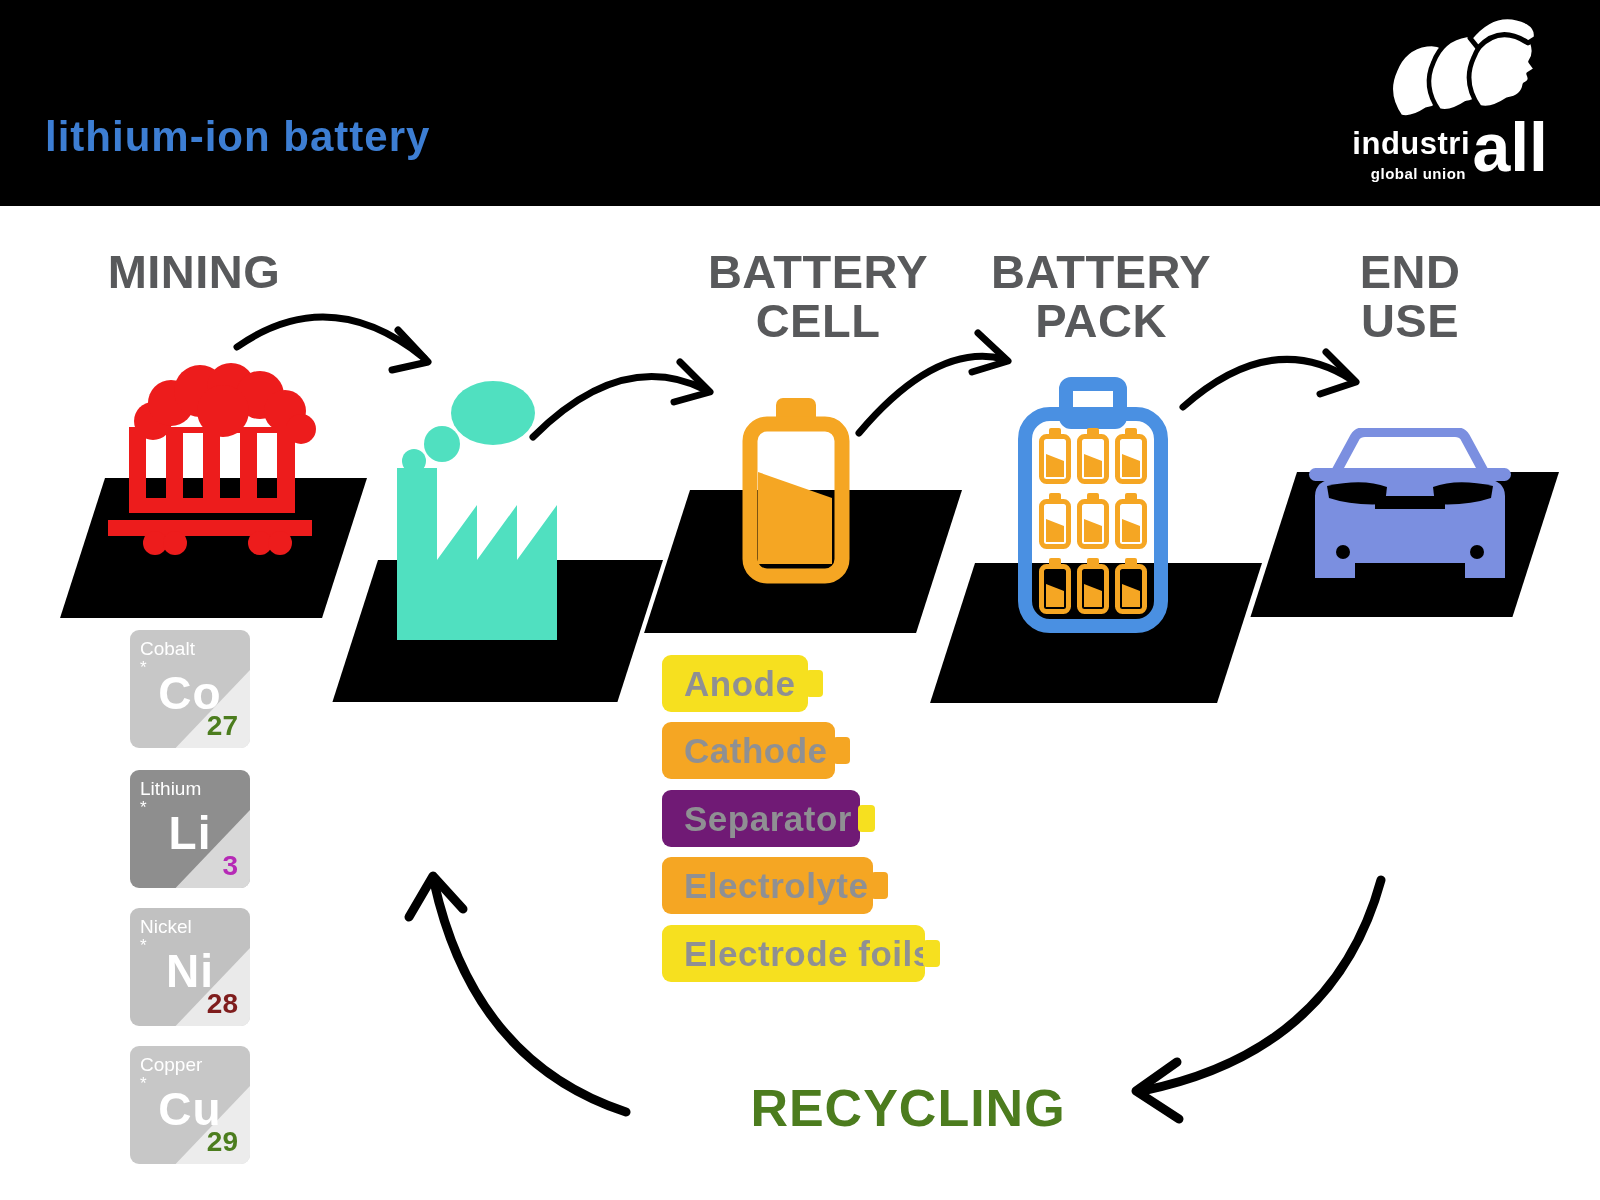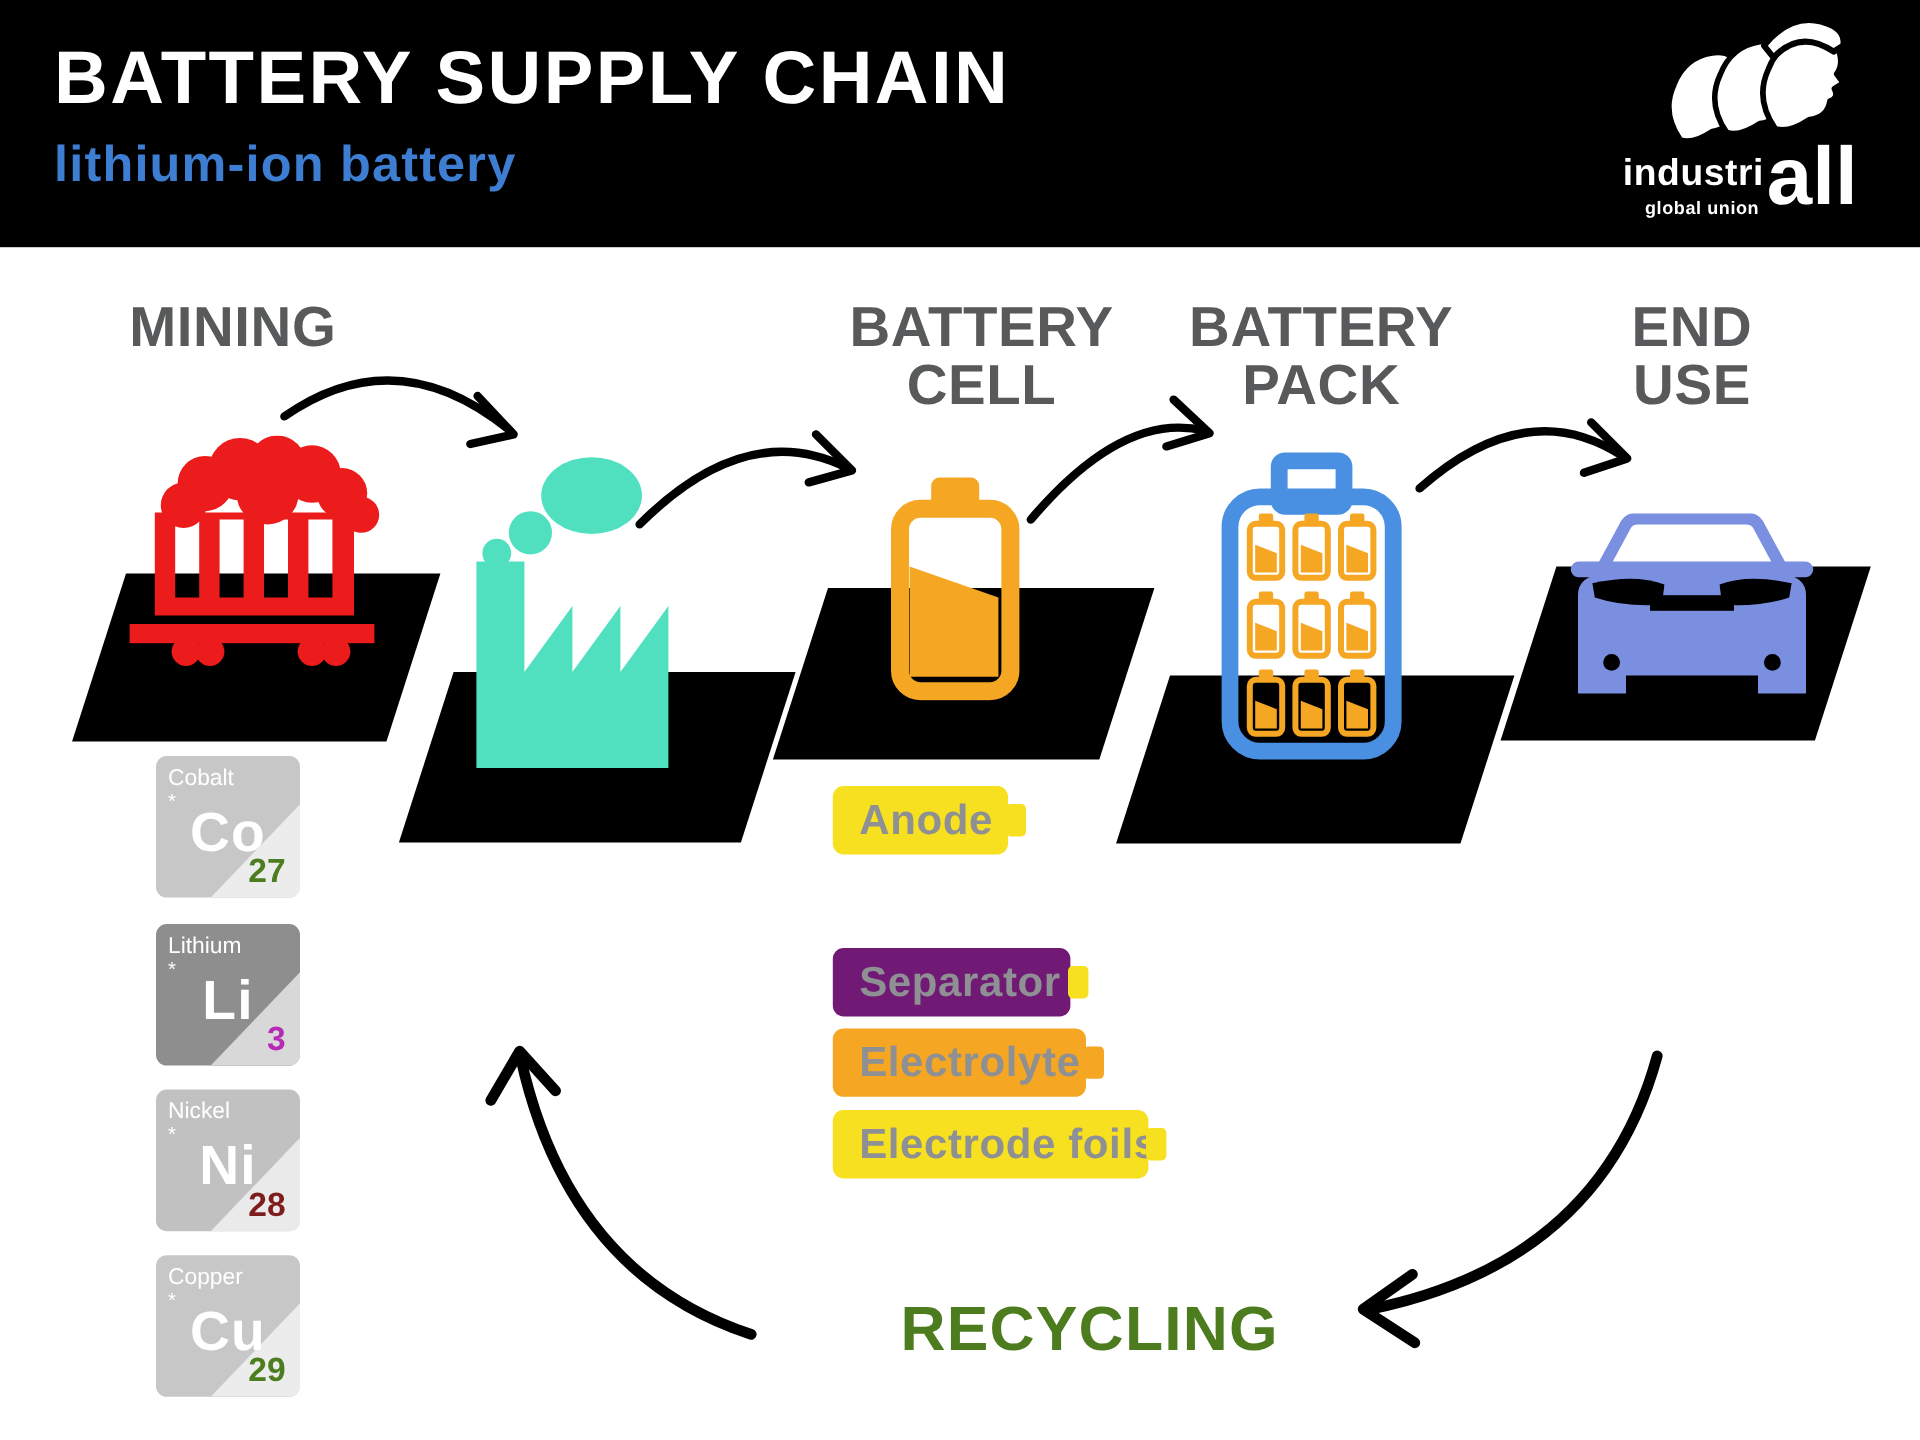--- a/index.html
+++ b/index.html
@@ -26,36 +26,35 @@
   .tile{position:absolute;left:130px;width:120px;height:118px;border-radius:9px;overflow:hidden;z-index:3;}
   .tile-corner{position:absolute;left:0;top:0;right:0;bottom:0;background:rgba(255,255,255,0.66);
                clip-path:polygon(100% 34%,100% 100%,38% 100%);}
   .tile-name{position:absolute;left:10px;top:8px;color:#fff;font-size:19px;}
   .tile-asterisk{position:absolute;left:10px;top:28px;color:#fff;font-size:17px;}
   .tile-symbol{position:absolute;left:0;right:0;top:36px;text-align:center;color:#fff;font-size:46px;
                font-weight:bold;letter-spacing:1px;}
   .tile-number{position:absolute;right:12px;bottom:6px;font-size:28px;font-weight:bold;}
   
   .comp{position:absolute;left:662px;height:57px;border-radius:9px;z-index:3;
-        display:flex;align-items:center;padding-left:22px;box-sizing:border-box;margin-left:32px;}
+        display:flex;align-items:center;padding-left:22px;box-sizing:border-box;}
   .comp-text{color:#8f9093;font-size:35px;font-weight:bold;letter-spacing:0.5px;white-space:nowrap;}
   .comp-nub{position:absolute;right:-15px;top:27%;width:17px;height:46%;border-radius:4px;}
   
   .recycling{position:absolute;left:908px;top:1078px;transform:translateX(-50%);
              font-size:52px;font-weight:bold;letter-spacing:1px;z-index:3;}
   
   .overlay{position:absolute;left:0;top:0;z-index:5;pointer-events:none;}
 </style>
 </head>
 <body>
 
 <div class="canvas">
 
   <div class="header">
-    <div class="title">BATTERY SUPPLY CHAIN</div>
     <div class="subtitle">lithium-ion battery</div>
     <div class="logo">
       <svg viewBox="0 0 160 118" style="position:absolute;right:2px;top:2px;width:160px;height:118px;">
         <g fill="#ffffff" stroke="#000000" stroke-width="5" stroke-linejoin="round">
           <path transform="translate(2,22) scale(0.88)" d="M14,96 Q-4,70 8,44 Q18,18 44,14 Q64,11 70,28 Q74,40 68,48 L74,56 L66,61 Q70,69 62,72 Q60,86 44,88 Q26,100 14,96 Z"></path>
           <path transform="translate(40,12) scale(0.92)" d="M14,96 Q-4,70 8,44 Q18,18 44,14 Q64,11 70,28 Q74,40 68,48 L74,56 L66,61 Q70,69 62,72 Q60,86 44,88 Q26,100 14,96 Z"></path>
           <path transform="translate(80,6) scale(0.95)" d="M14,96 Q-4,70 8,44 Q18,18 44,14 Q64,11 70,28 Q74,40 68,48 L74,56 L66,61 Q70,69 62,72 Q60,86 44,88 Q26,100 14,96 Z"></path>
           <path d="M84,28 Q110,-4 142,12 Q152,18 150,28 L142,33 Q114,14 92,38 Z"></path>
         </g>
       </svg>
@@ -189,20 +188,24 @@
     <span class="tile-name">Copper</span>
     <span class="tile-asterisk">*</span>
     <span class="tile-symbol">Cu</span>
     <span class="tile-number" style="color: rgb(76, 125, 30);">29</span>
   </div>
 
   <div class="comp" style="top: 655px; width: 146px; background: rgb(246, 224, 31);">
     <span class="comp-text">Anode</span>
     <span class="comp-nub" style="background: rgb(246, 224, 31);"></span>
   </div>
+  <div class="comp" style="top: 722px; width: 173px; background: rgb(245, 166, 35);">
+    <span class="comp-text">Cathode</span>
+    <span class="comp-nub" style="background: rgb(245, 166, 35);"></span>
+  </div>
   <div class="comp" style="top: 790px; width: 198px; background: #701a75;">
     <span class="comp-text">Separator</span>
     <span class="comp-nub" style="background: rgb(246, 224, 31);"></span>
   </div>
   <div class="comp" style="top: 857px; width: 211px; background: rgb(245, 166, 35);">
     <span class="comp-text">Electrolyte</span>
     <span class="comp-nub" style="background: rgb(245, 166, 35);"></span>
   </div>
   <div class="comp" style="top: 925px; width: 263px; background: rgb(246, 224, 31);">
     <span class="comp-text">Electrode foils</span>

